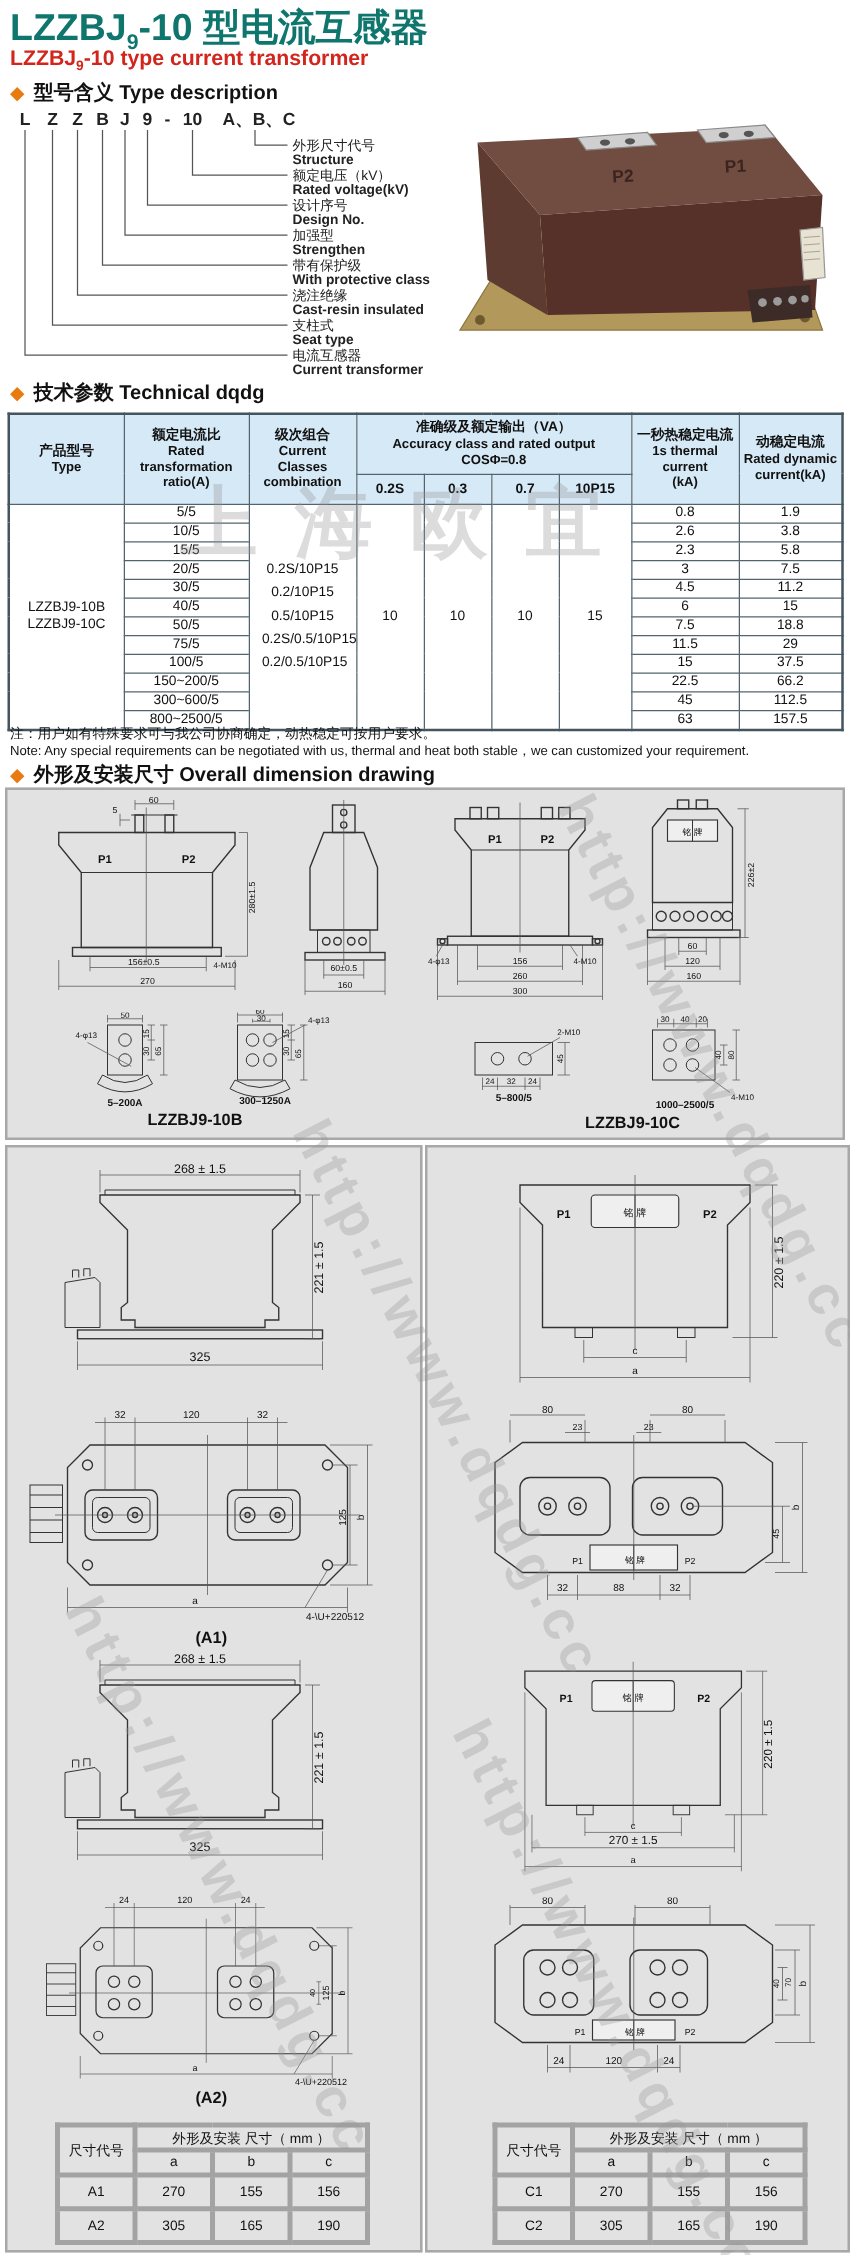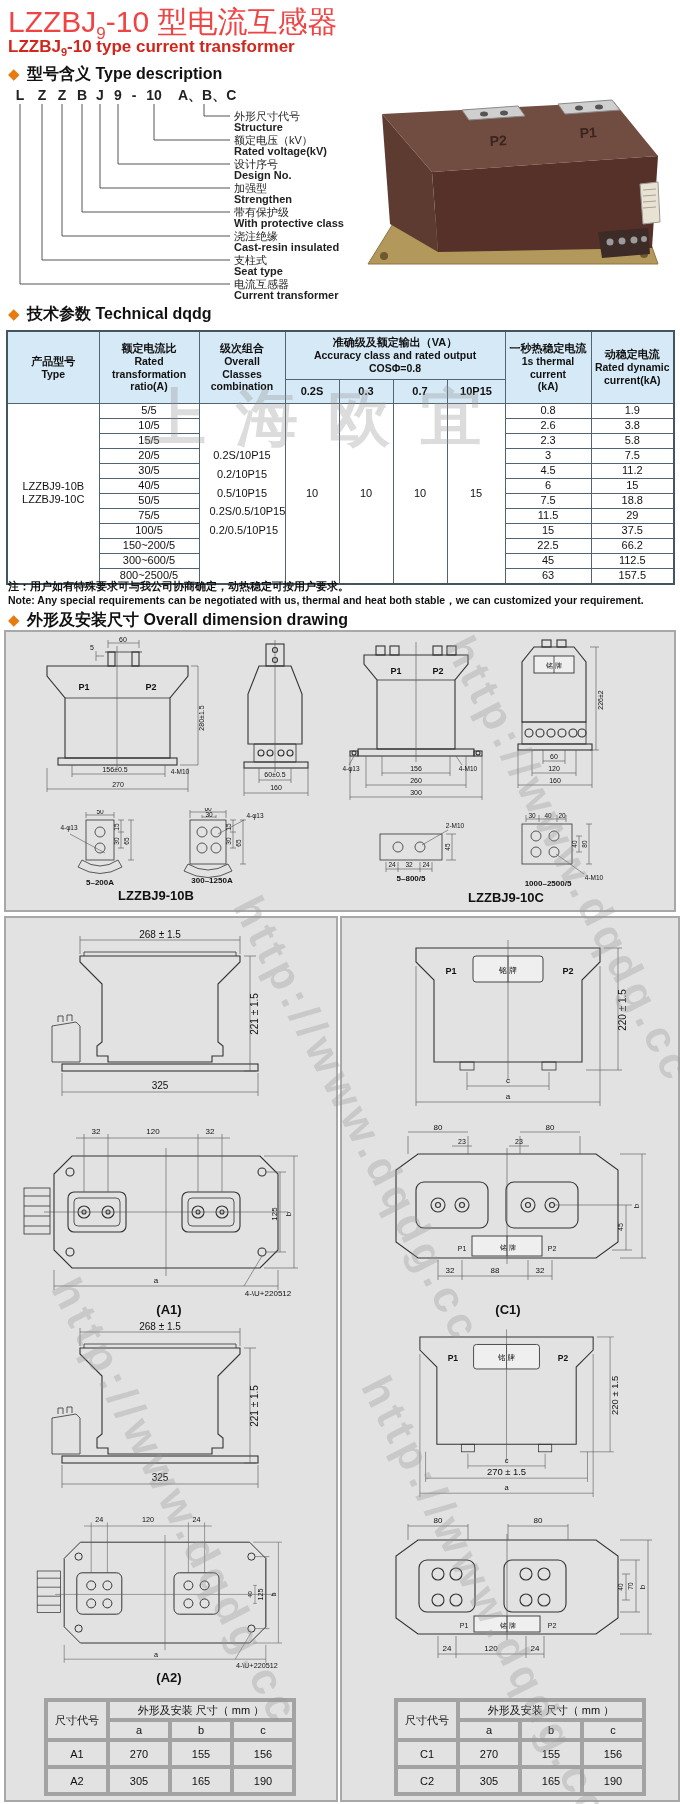--- a/index.html
+++ b/index.html
@@ -1,19 +1,19 @@
 <!DOCTYPE html>
 <html><head>
 <meta charset="utf-8">
 <style>
   html,body{margin:0;padding:0}
   body{position:relative;width:680px;height:1804px;background:#fff;overflow:hidden;
        font-family:"Liberation Sans","DejaVu Sans",sans-serif;color:#111}
   .abs{position:absolute}
-  .title{left:8px;top:2px;font-size:30px;font-weight:normal;color:#ef4444;white-space:nowrap}
+  .title{left:8px;top:2px;font-size:30px;font-weight:bold;color:#0f766e;white-space:nowrap}
   .title sub{font-size:17px}
   .subtitle{left:8px;top:37px;font-size:17px;font-weight:bold;color:#d2251c;white-space:nowrap}
   .subtitle sub{font-size:11px}
   .sechead{font-size:16px;font-weight:bold;white-space:nowrap}
   .diamond{color:#e87b10;font-size:15px;margin-right:3px}
   
   svg text{font-family:"Liberation Sans","DejaVu Sans",sans-serif}
   .ltr{font-size:14px;font-weight:bold;text-anchor:middle;fill:#222}
   .lz{font-size:11px;fill:#222}
   .le{font-size:11px;font-weight:bold;fill:#222}
@@ -35,21 +35,21 @@
   .wmu{font-size:44px;letter-spacing:5px;transform-origin:0 0;transform:rotate(63deg)}
   .wmb{font-size:62px;letter-spacing:30px}
   
   table.tech{position:absolute;left:6px;top:330px;width:667px;border-collapse:collapse;table-layout:fixed;
              text-align:center;border:2px solid #44555f}
   .tech th,.tech td{border:1px solid #51646f;padding:0;line-height:1.18;overflow:hidden}
   .tech thead th{background:#d6e9f6;font-weight:bold;font-size:11px}
   .tech thead .en{font-size:10.5px}
   .tech td{font-size:11px;height:14px;background:#fff}
   .tech .cls div{margin:6px 10px}
-  .note{left:8px;font-weight:bold;white-space:nowrap}
+  .note{left:8px;font-weight:normal;white-space:nowrap}
   
   table.size{position:absolute;border-collapse:collapse;text-align:center;font-size:11px;table-layout:fixed}
   .size th,.size td{border:4px solid #a3a3a3;padding:0;font-weight:normal}
   .size thead tr{height:20px}
   .size tbody tr{height:27px}
 </style>
 </head>
 <body>
 
 <div class="abs title"><span>LZZBJ</span><sub>9</sub><span>-10 型电流互感器</span></div>
@@ -159,21 +159,21 @@
           <div class="en">Type</div>
         </th>
       <th rowspan="2">
           <div>额定电流比</div>
           <div class="en">Rated</div>
           <div class="en">transformation</div>
           <div class="en">ratio(A)</div>
         </th>
       <th rowspan="2">
           <div>级次组合</div>
-          <div class="en">Overall</div>
+          <div class="en">Current</div>
           <div class="en">Classes</div>
           <div class="en">combination</div>
         </th>
       <th colspan="4">
           <div>准确级及额定输出（VA）</div>
           <div class="en">Accuracy class and rated output</div>
           <div class="en">COSΦ=0.8</div>
         </th>
       <th rowspan="2">
           <div>一秒热稳定电流</div>
@@ -615,21 +615,20 @@
     <text class="dts" x="261" y="103" transform="rotate(-90 261 103)">45</text>
     <text class="dt" x="277" y="82" transform="rotate(-90 277 82)">b</text>
     <text class="dts" x="100" y="127">P1</text>
     <text class="dts" x="146" y="126">铭 牌</text>
     <text class="dts" x="190" y="127">P2</text>
     <text class="dt" x="88" y="149">32</text>
     <text class="dt" x="133" y="149">88</text>
     <text class="dt" x="178" y="149">32</text>
   </svg>
 
-  <div class="cap" style="left:0;top:384px;width:332px">(C1)</div>
 
   <svg class="abs" style="left:40px;top:402px" width="250" height="193" viewBox="0 0 265 205">
     <g class="ol">
       <path d="M40,18 H224 V32 L206,50 V132 H58 V50 L40,32 Z"></path>
       <rect class="plate" x="97" y="26" width="70" height="26" rx="3"></rect>
         <path class="ol2" d="M132,26 V52"></path>
       <rect class="ol2" x="84" y="132" width="14" height="8"></rect>
         <rect class="ol2" x="166" y="132" width="14" height="8"></rect>
     </g>
     <path class="tl" d="M132,10 V150 M91,142 V158 M173,142 V158 M91,155 H173 M46,140 V172 M218,140 V172 M46,168 H218 M40,36 V188 M224,36 V188 M40,184 H224 M228,18 H246 M210,140 H246 M242,18 V140"></path>

